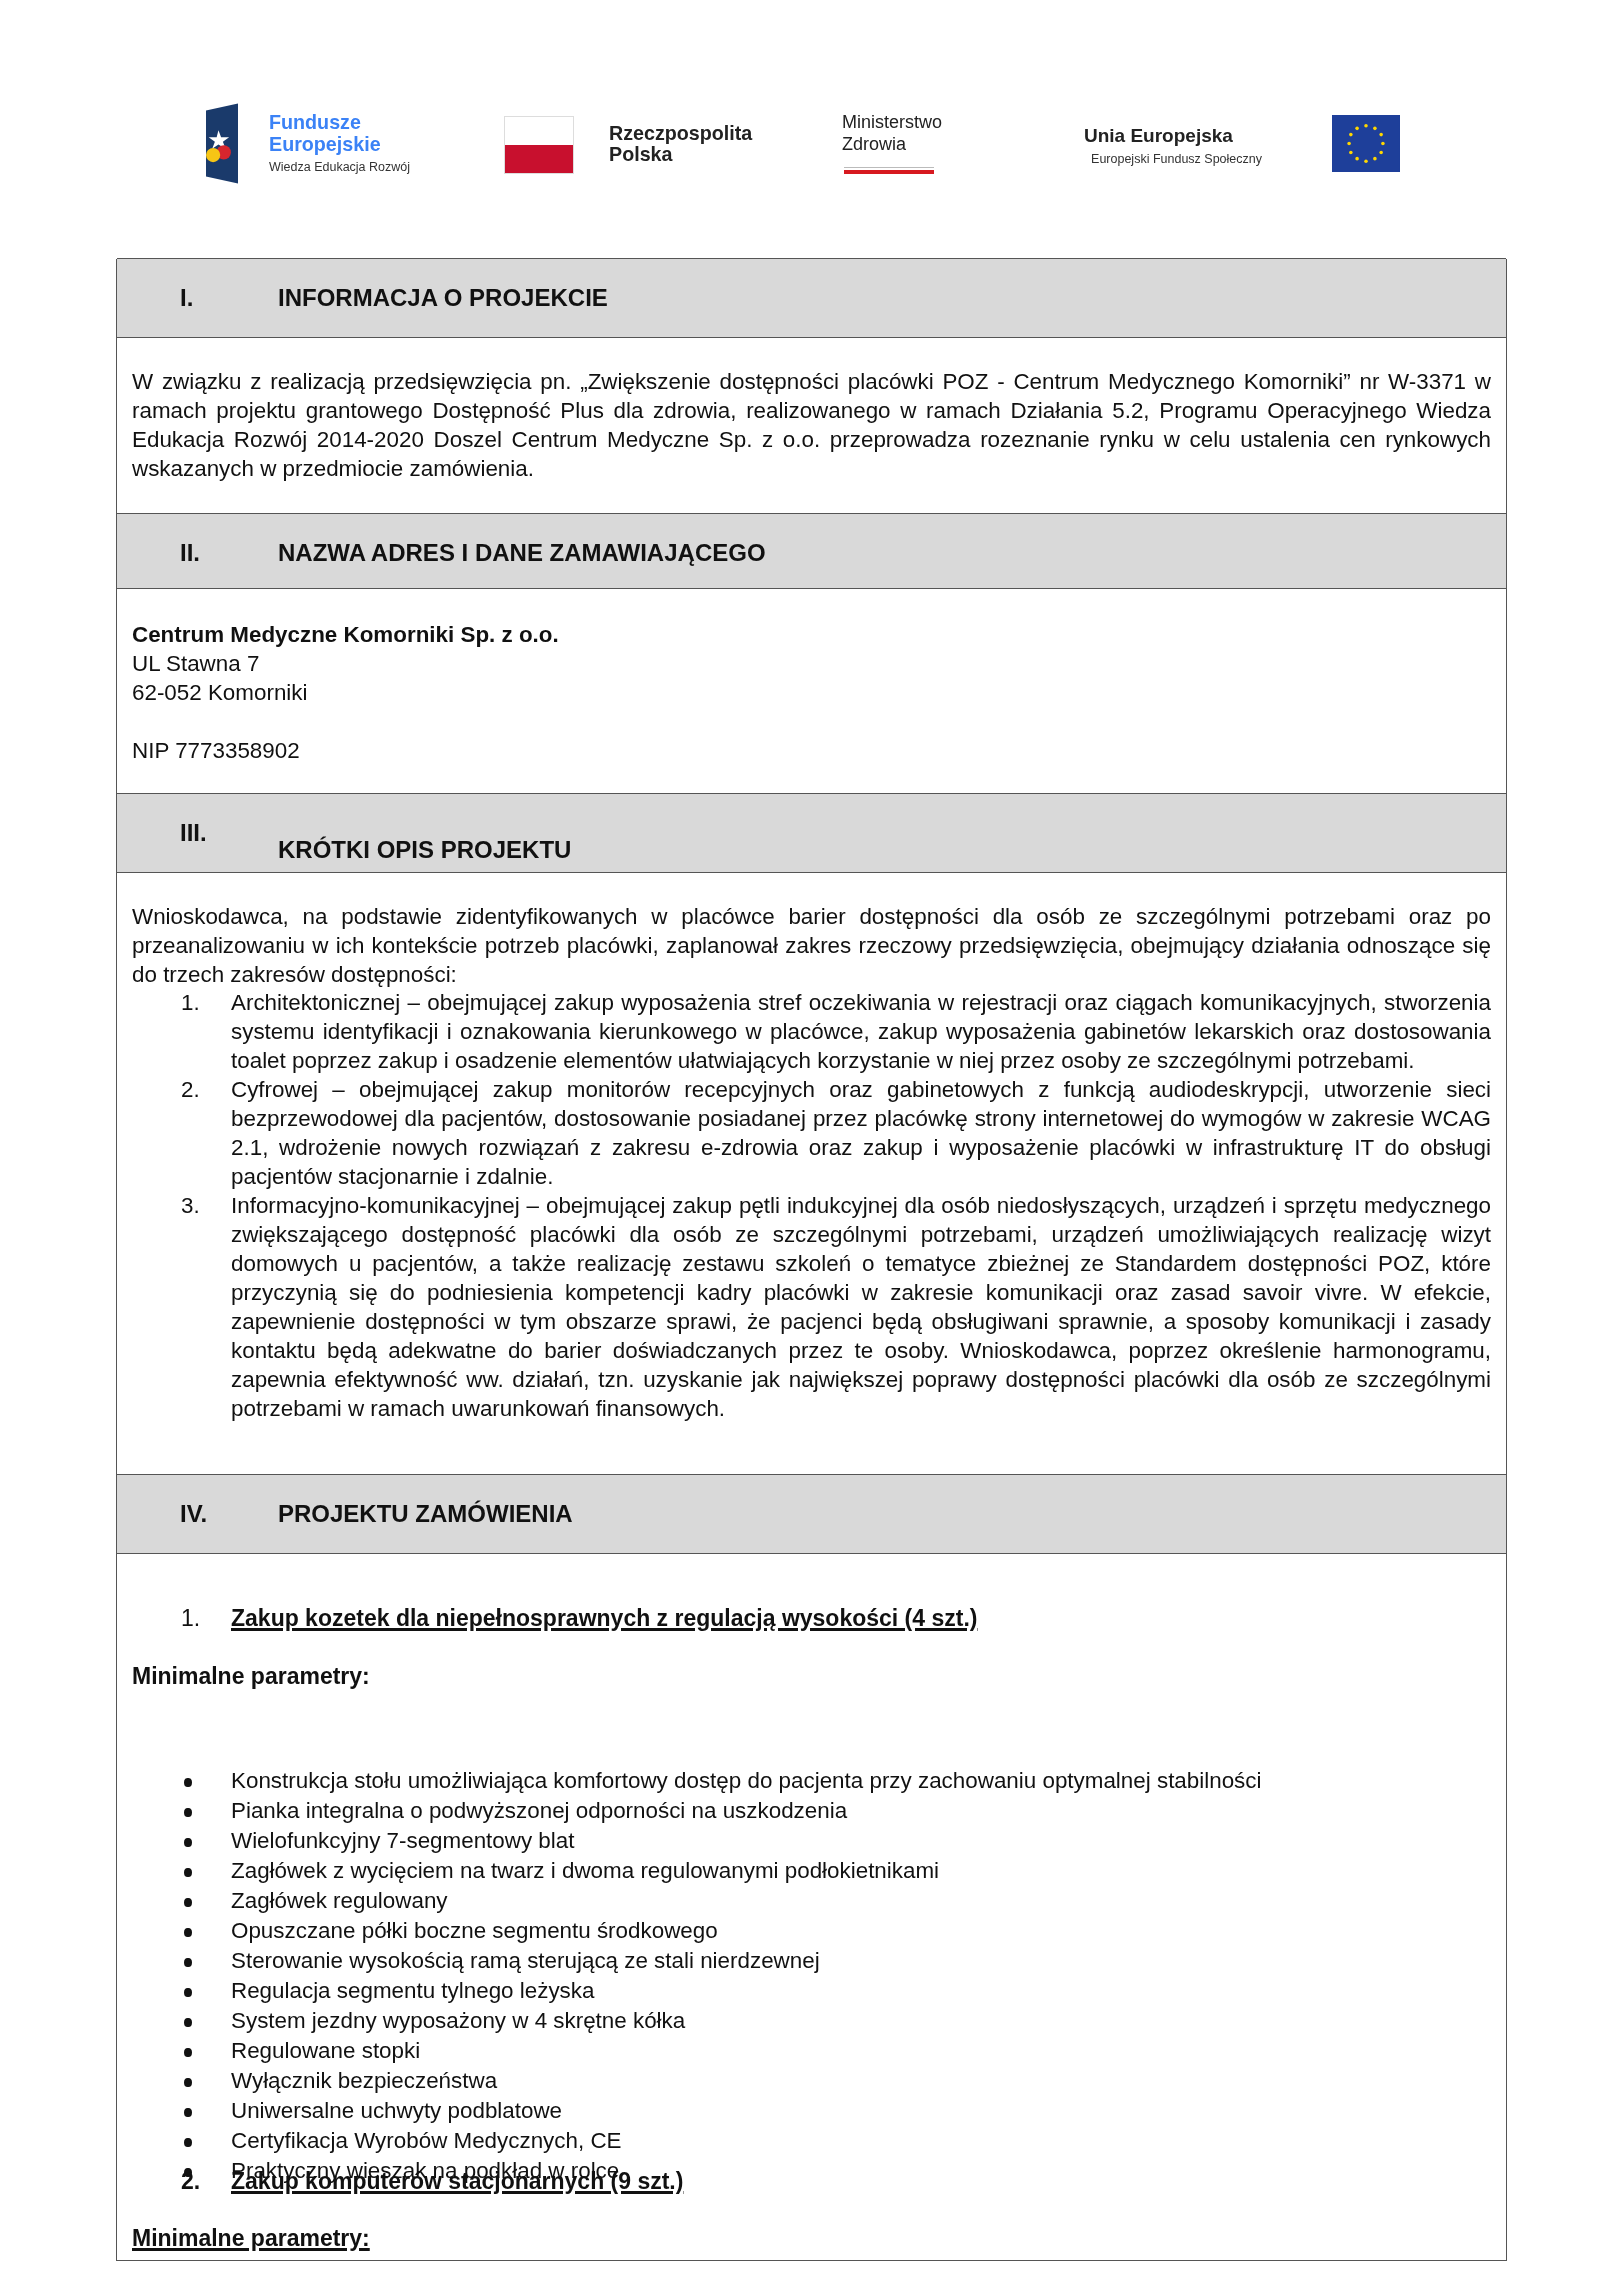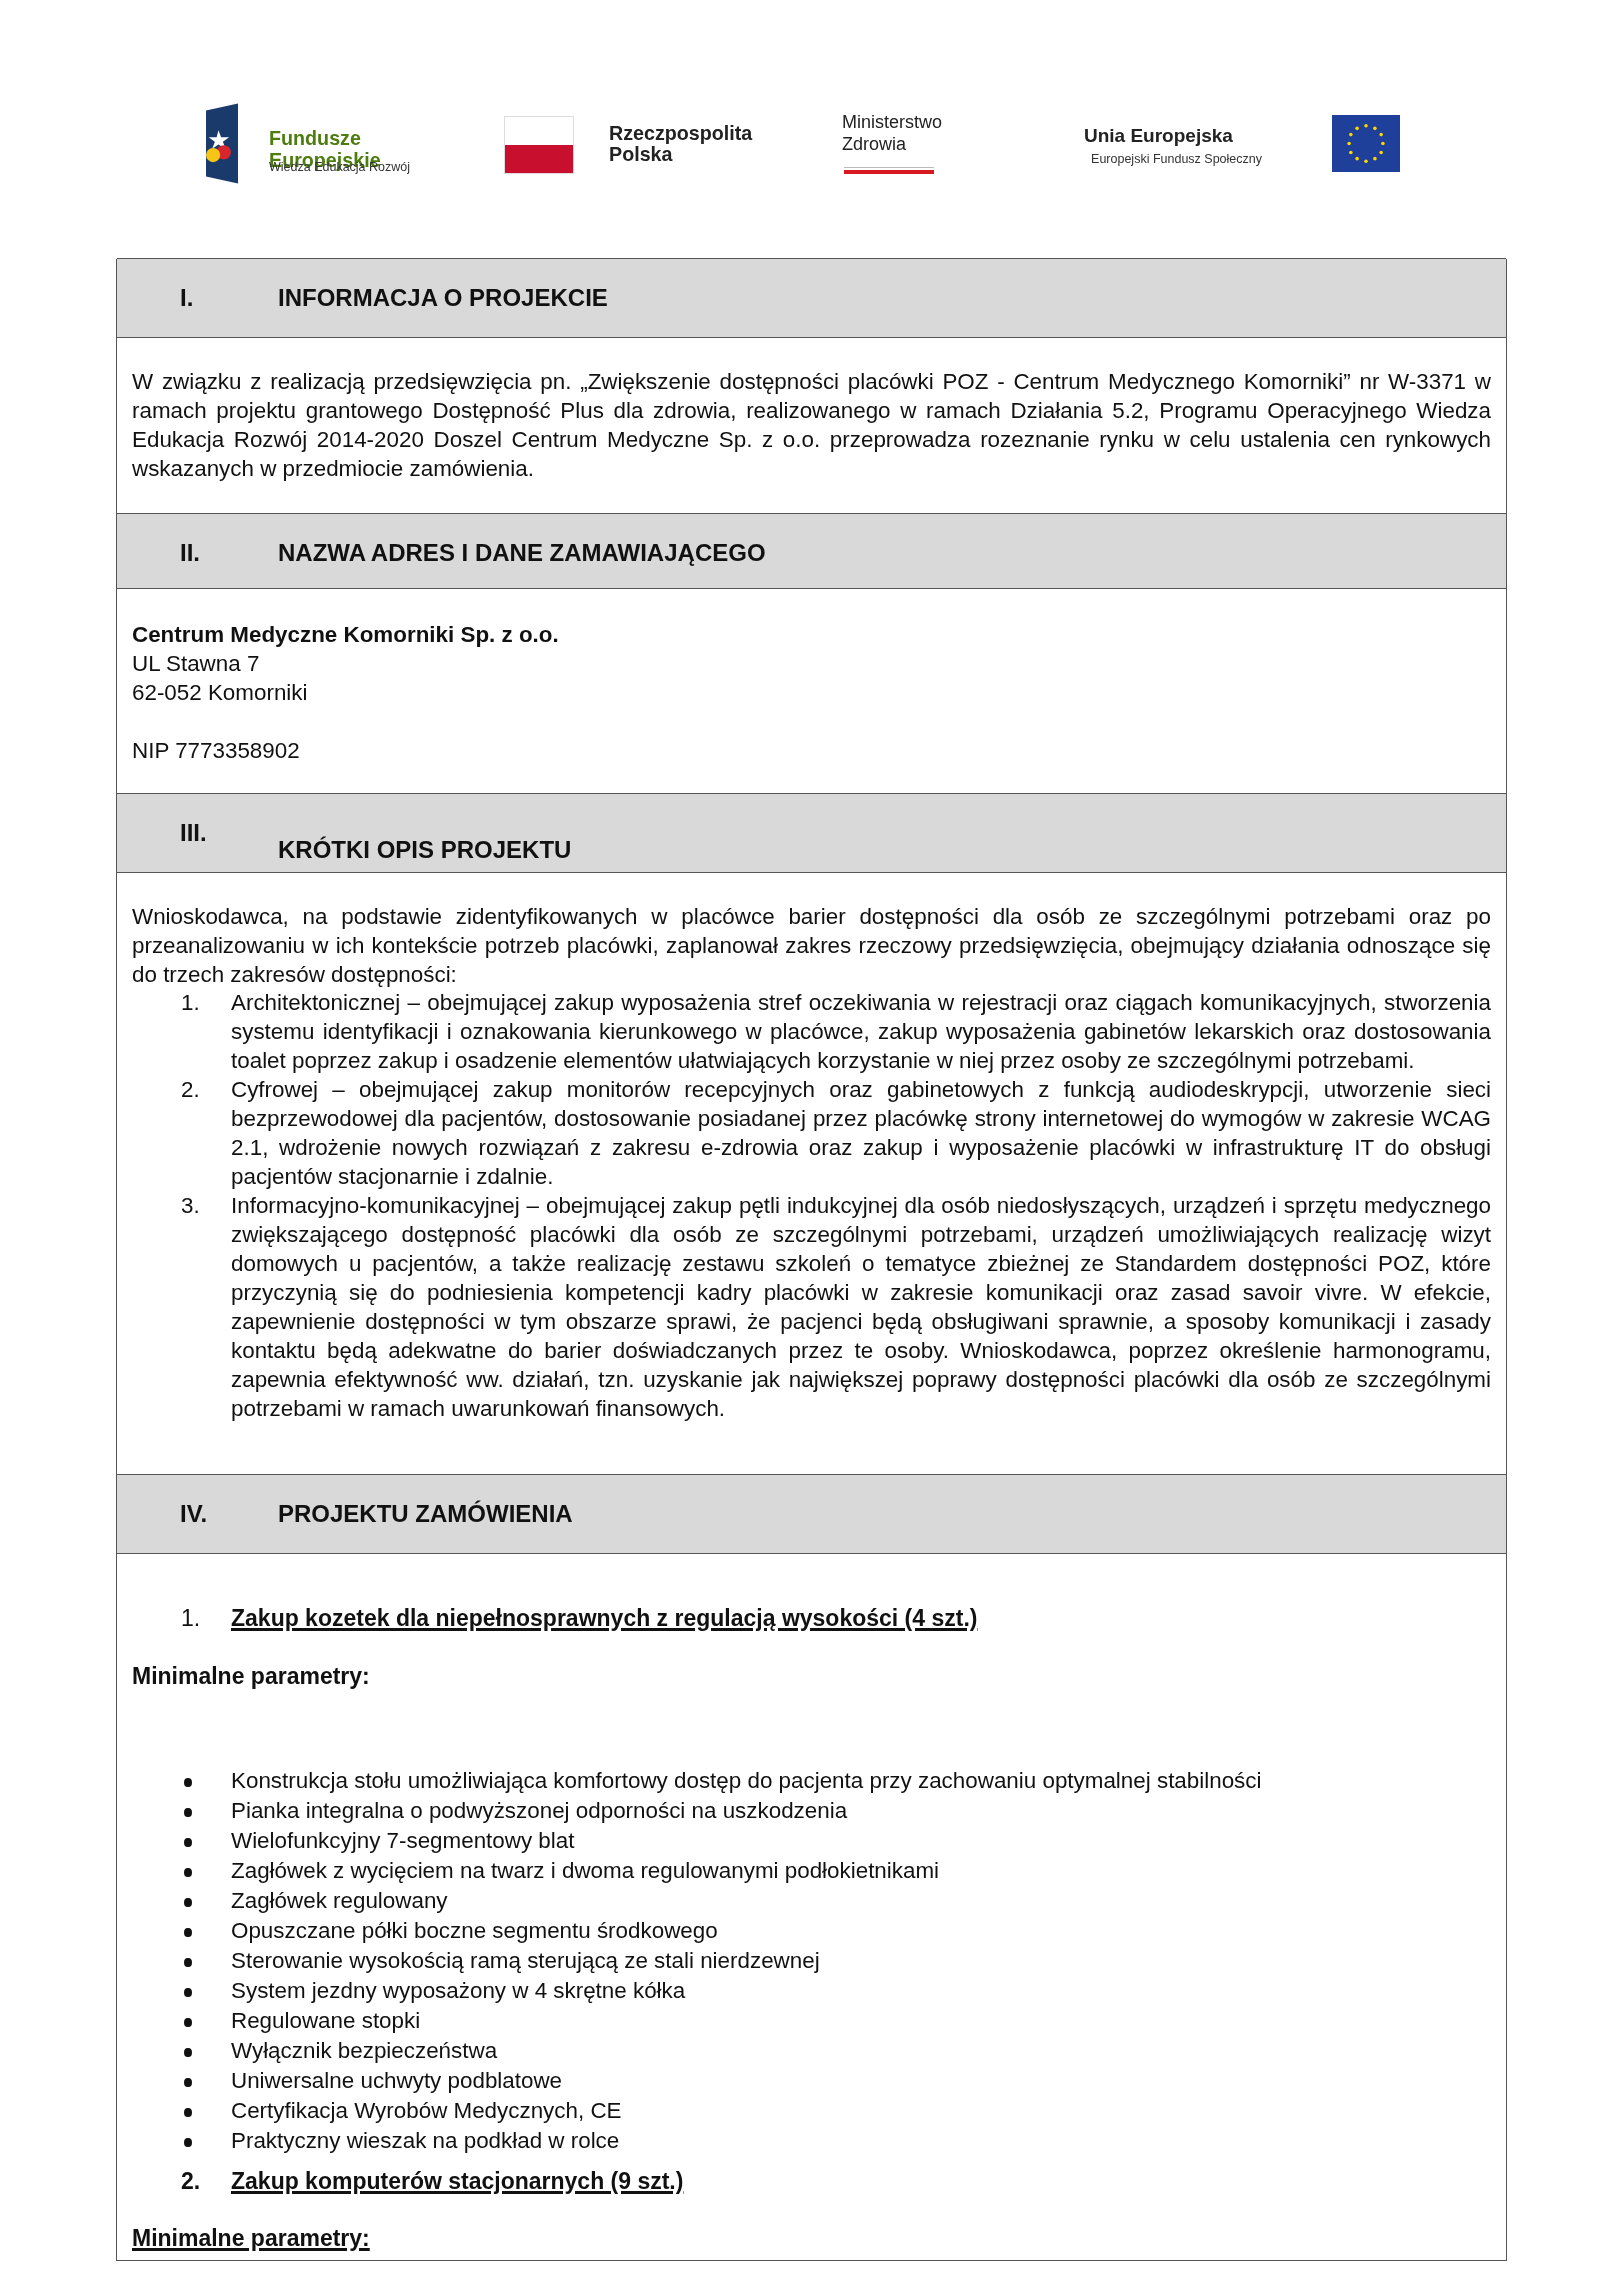--- a/index.html
+++ b/index.html
@@ -1,21 +1,21 @@
 <!DOCTYPE html>
 <html style="font-size:14.3px"><head>
 <meta charset="utf-8">
 <style>
   html, body { margin: 0; padding: 0; background: #ffffff; }
   body { width: 1621px; height: 2293px; position: relative; overflow: hidden;
          font-family: "Liberation Sans", sans-serif; color: #111; }
   .logos { position: absolute; top: 85px; left: 179px; width: 1254px; height: 116px; }
   .logo { position: absolute; top: 0; height: 116px; }
   .fe-mark { position: absolute; left: 27px; top: 18px; width: 32px; height: 81px; }
-  .fe-text { position: absolute; left: 90px; top: 27px; font-size: 19.7px; font-weight: bold; color: #4d7c0f; line-height: 21.5px; margin-top: 16px; }
+  .fe-text { position: absolute; left: 90px; top: 27px; font-size: 19.7px; font-weight: bold; color: #3b82f6; line-height: 21.5px; }
   .fe-sub { position: absolute; left: 90px; top: 75px; font-size: 12.5px; color: #333; }
   .pl-flag { position: absolute; left: 325px; top: 31px; width: 68px; height: 56px; border: 0.9px solid #ddd; }
   .pl-flag .w { height: 50%; background: #fff; }
   .pl-flag .r { height: 50%; background: #c8102e; }
   .pl-text { position: absolute; left: 430px; top: 38px; font-size: 19.7px; font-weight: bold; color: #222; line-height: 20.6px; }
   .mz-text { position: absolute; left: 663px; top: 27px; font-size: 18px; color: #222; line-height: 21.5px; }
   .mz-line { position: absolute; left: 665px; top: 85px; width: 90px; height: 3.6px; background: #d71920; }
   .mz-line2 { position: absolute; left: 665px; top: 82px; width: 90px; height: 0.9px; background: #bbb; }
   .ue-text { position: absolute; left: 905px; top: 40px; font-size: 19px; font-weight: bold; color: #222; text-align: left; width: 179px; }
   .ue-sub { position: absolute; left: 837px; top: 67px; font-size: 12.5px; color: #333; text-align: right; width: 246px; }
@@ -149,20 +149,21 @@
   </div>
   <div class="txt bold" style="top:1402px;font-size:23px;">Minimalne parametry:</div>
   <div class="bul" style="top:1506px;">
     <div class="b"><span class="dot"></span><span>Konstrukcja stołu umożliwiająca komfortowy dostęp do pacjenta przy zachowaniu optymalnej stabilności</span></div>
     <div class="b"><span class="dot"></span><span>Pianka integralna o podwyższonej odporności na uszkodzenia</span></div>
     <div class="b"><span class="dot"></span><span>Wielofunkcyjny 7-segmentowy blat</span></div>
     <div class="b"><span class="dot"></span><span>Zagłówek z wycięciem na twarz i dwoma regulowanymi podłokietnikami</span></div>
     <div class="b"><span class="dot"></span><span>Zagłówek regulowany</span></div>
     <div class="b"><span class="dot"></span><span>Opuszczane półki boczne segmentu środkowego</span></div>
     <div class="b"><span class="dot"></span><span>Sterowanie wysokością ramą sterującą ze stali nierdzewnej</span></div>
+    <div class="b"><span class="dot"></span><span>Regulacja segmentu tylnego leżyska</span></div>
     <div class="b"><span class="dot"></span><span>System jezdny wyposażony w 4 skrętne kółka</span></div>
     <div class="b"><span class="dot"></span><span>Regulowane stopki</span></div>
     <div class="b"><span class="dot"></span><span>Wyłącznik bezpieczeństwa</span></div>
     <div class="b"><span class="dot"></span><span>Uniwersalne uchwyty podblatowe</span></div>
     <div class="b"><span class="dot"></span><span>Certyfikacja Wyrobów Medycznych, CE</span></div>
     <div class="b"><span class="dot"></span><span>Praktyczny wieszak na podkład w rolce</span></div>
   </div>
 
   <div class="heading-item" style="top:1908px;">
     <span class="n b">2.</span>

